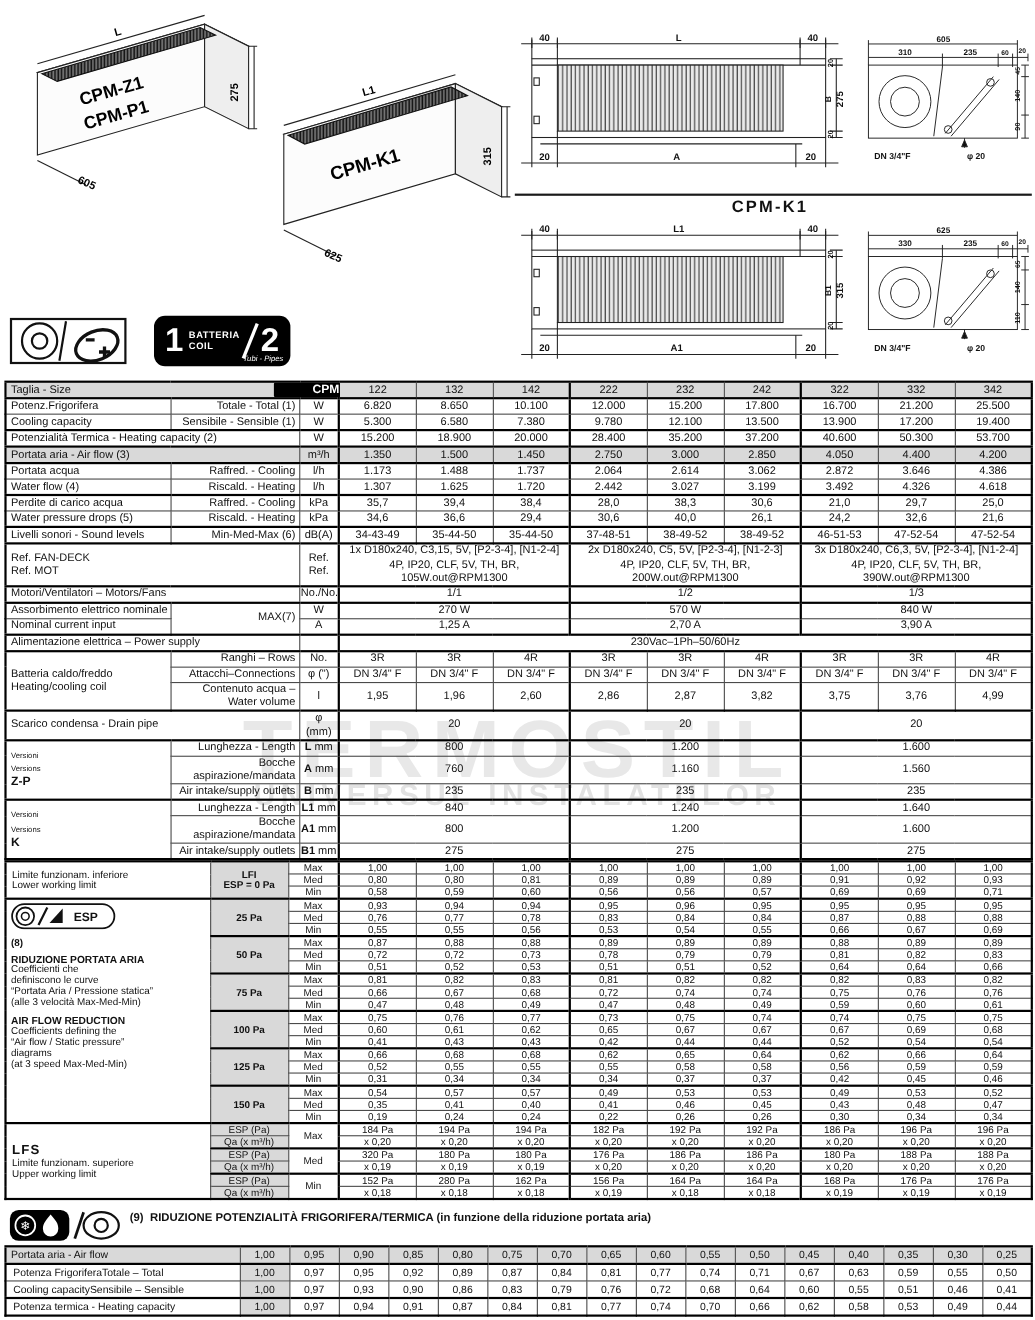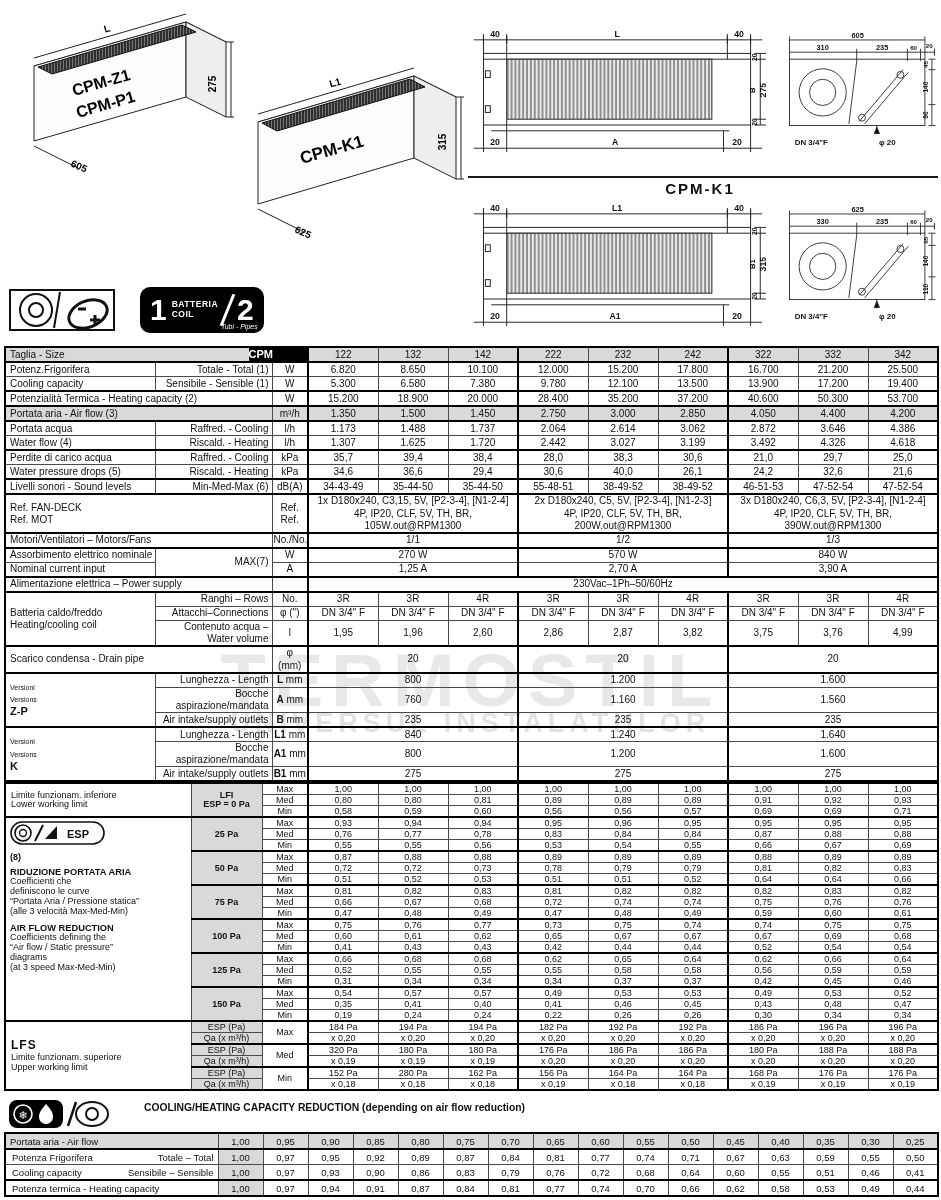--- a/index.html
+++ b/index.html
@@ -41,34 +41,34 @@
   .un{font-size:8.5px;padding:0 1px}
   .sh{background:#d9d9d9}
   .b{font-weight:normal}
   .sm{font-size:6.4px;line-height:1.2}
   .smv{font-size:7.6px}
   .gb{border-left:2px solid #000}
   .tiny{font-size:7px;line-height:1.1}
   .vkey{font-weight:bold;font-size:11px}
   .cpmcell{overflow:visible;padding:0}
   .cpmbox{background:#000;color:#fff;font-weight:bold;font-size:11px;width:60px;margin-left:-24px;
-          position:relative;z-index:3;text-align:left;border-radius:1px}
+          position:relative;z-index:3;text-align:right;border-radius:1px}
   .mmm{font-size:8.5px}
   .graycol{background:#d9d9d9;font-weight:bold}
   .panelcell{text-align:left;vertical-align:top;padding:3px 4px;font-size:8.6px;line-height:1.22}
   .panelcell .pt{font-weight:bold;font-size:9.3px;margin-top:6px}
   .lfscell{text-align:left;vertical-align:middle;padding-left:5px;font-size:8.8px;line-height:1.3}
   .lfscell .t{font-weight:bold;font-size:12px;letter-spacing:1px}
   .esplab{font-size:8px;font-weight:normal;line-height:1}
   
   #foot-note{display:flex;align-items:flex-start;gap:8px;margin:7px 4px 2px 8px;position:relative;z-index:1}
   #foot-note .ntxt{font-size:10.3px;font-weight:bold;line-height:1.3;padding-top:3px}
   table.foot{border:2px solid #000}
   .foot td{font-size:9.5px;height:14px}
-  .foot .lblcell{display:flex;justify-content:space-between;padding:0 2px}
+  .foot .lblcell{display:flex;justify-content:flex-start;padding:0 2px}
 </style>
 </head>
 <body>
 
 <svg width="0" height="0" style="position:absolute">
   <defs>
     <pattern id="hatchv" width="4" height="8" patternUnits="userSpaceOnUse">
       <rect width="4" height="8" fill="#e9e9e9"></rect>
         <line x1="1" y1="0" x2="1" y2="8" stroke="#444" stroke-width="1.1"></line>
     </pattern>
@@ -450,21 +450,21 @@
         <td class="">32,6</td>
         <td class="">21,6</td>
       </tr>
       <tr class="blk">
         <td class="lbl">Livelli sonori - Sound levels</td>
         <td class="mid">Min-Med-Max  (6)</td>
         <td class="un">dB(A)</td>
         <td class="gb">34-43-49</td>
         <td class="">35-44-50</td>
         <td class="">35-44-50</td>
-        <td class="gb">55-48-51</td>
+        <td class="gb">37-48-51</td>
         <td class="">38-49-52</td>
         <td class="">38-49-52</td>
         <td class="gb">46-51-53</td>
         <td class="">47-52-54</td>
         <td class="">47-52-54</td>
       </tr>
       <tr class="blk">
         <td colspan="2" class="lbl sm">Ref. FAN-DECK<br>Ref. MOT</td>
         <td class="un sm">Ref.<br>Ref.</td>
         <td colspan="3" class="gb sm">1x D180x240, C3,15, 5V, [P2-3-4], [N1-2-4]<br>4P, IP20, CLF, 5V, TH, BR, 105W.out@RPM1300</td>
@@ -959,21 +959,21 @@
   <svg width="102" height="32" viewBox="0 0 102 32">
     <rect x="1" y="2" width="54" height="28" rx="8" fill="#000"></rect>
     <circle cx="15" cy="16" r="9" fill="none" stroke="#fff" stroke-width="1.6"></circle>
     <text x="15" y="20.5" font-size="11" fill="#fff" text-anchor="middle">❄</text>
     <path d="M38,6 C43,12 45,14 45,19 A7,7 0 1 1 31,19 C31,14 34,11 38,6 Z" fill="#fff"></path>
     <line x1="60" y1="28" x2="68" y2="4" stroke="#111" stroke-width="2.5"></line>
     <ellipse cx="84" cy="16" rx="16" ry="12" fill="#fff" stroke="#111" stroke-width="2"></ellipse>
     <circle cx="84" cy="16" r="6" fill="none" stroke="#111" stroke-width="2"></circle>
   </svg>
   <div class="ntxt">
-    <div style="padding-left:26px">COOLING/HEATING CAPACITY REDUCTION (depending on air flow reduction)</div>
+    <div><span>(9)</span>&nbsp;&nbsp;<span>RIDUZIONE POTENZIALITÀ FRIGORIFERA/TERMICA (in funzione della riduzione portata aria)</span></div>
   </div>
 </div>
 
 <table class="foot" id="foottbl">
   <colgroup>
       <col style="width:213px">
   <col style="width:45px">
       <col style="width:45px">
       <col style="width:45px">
       <col style="width:45px">

